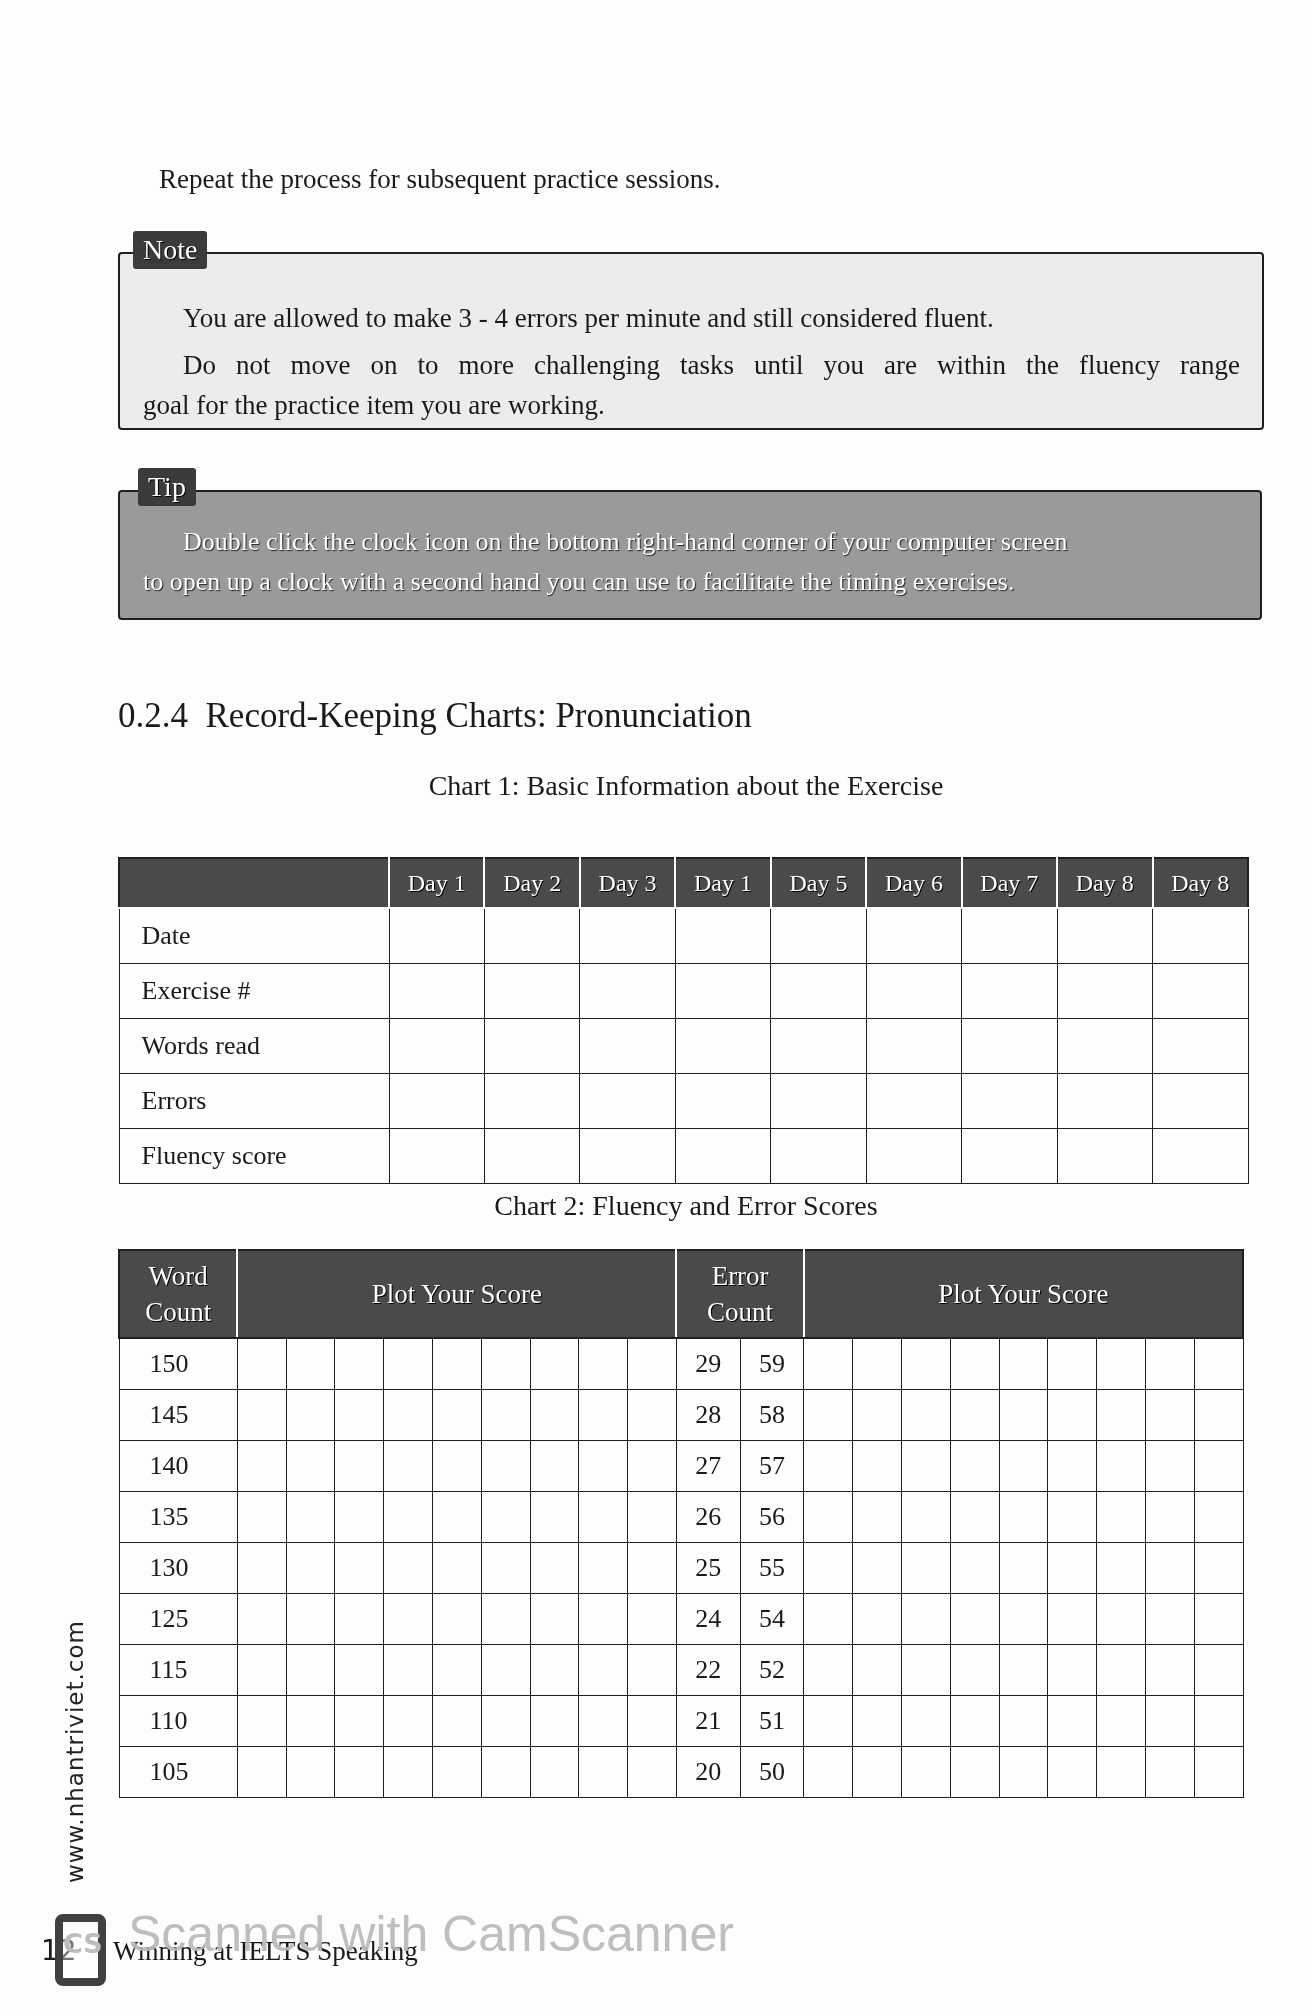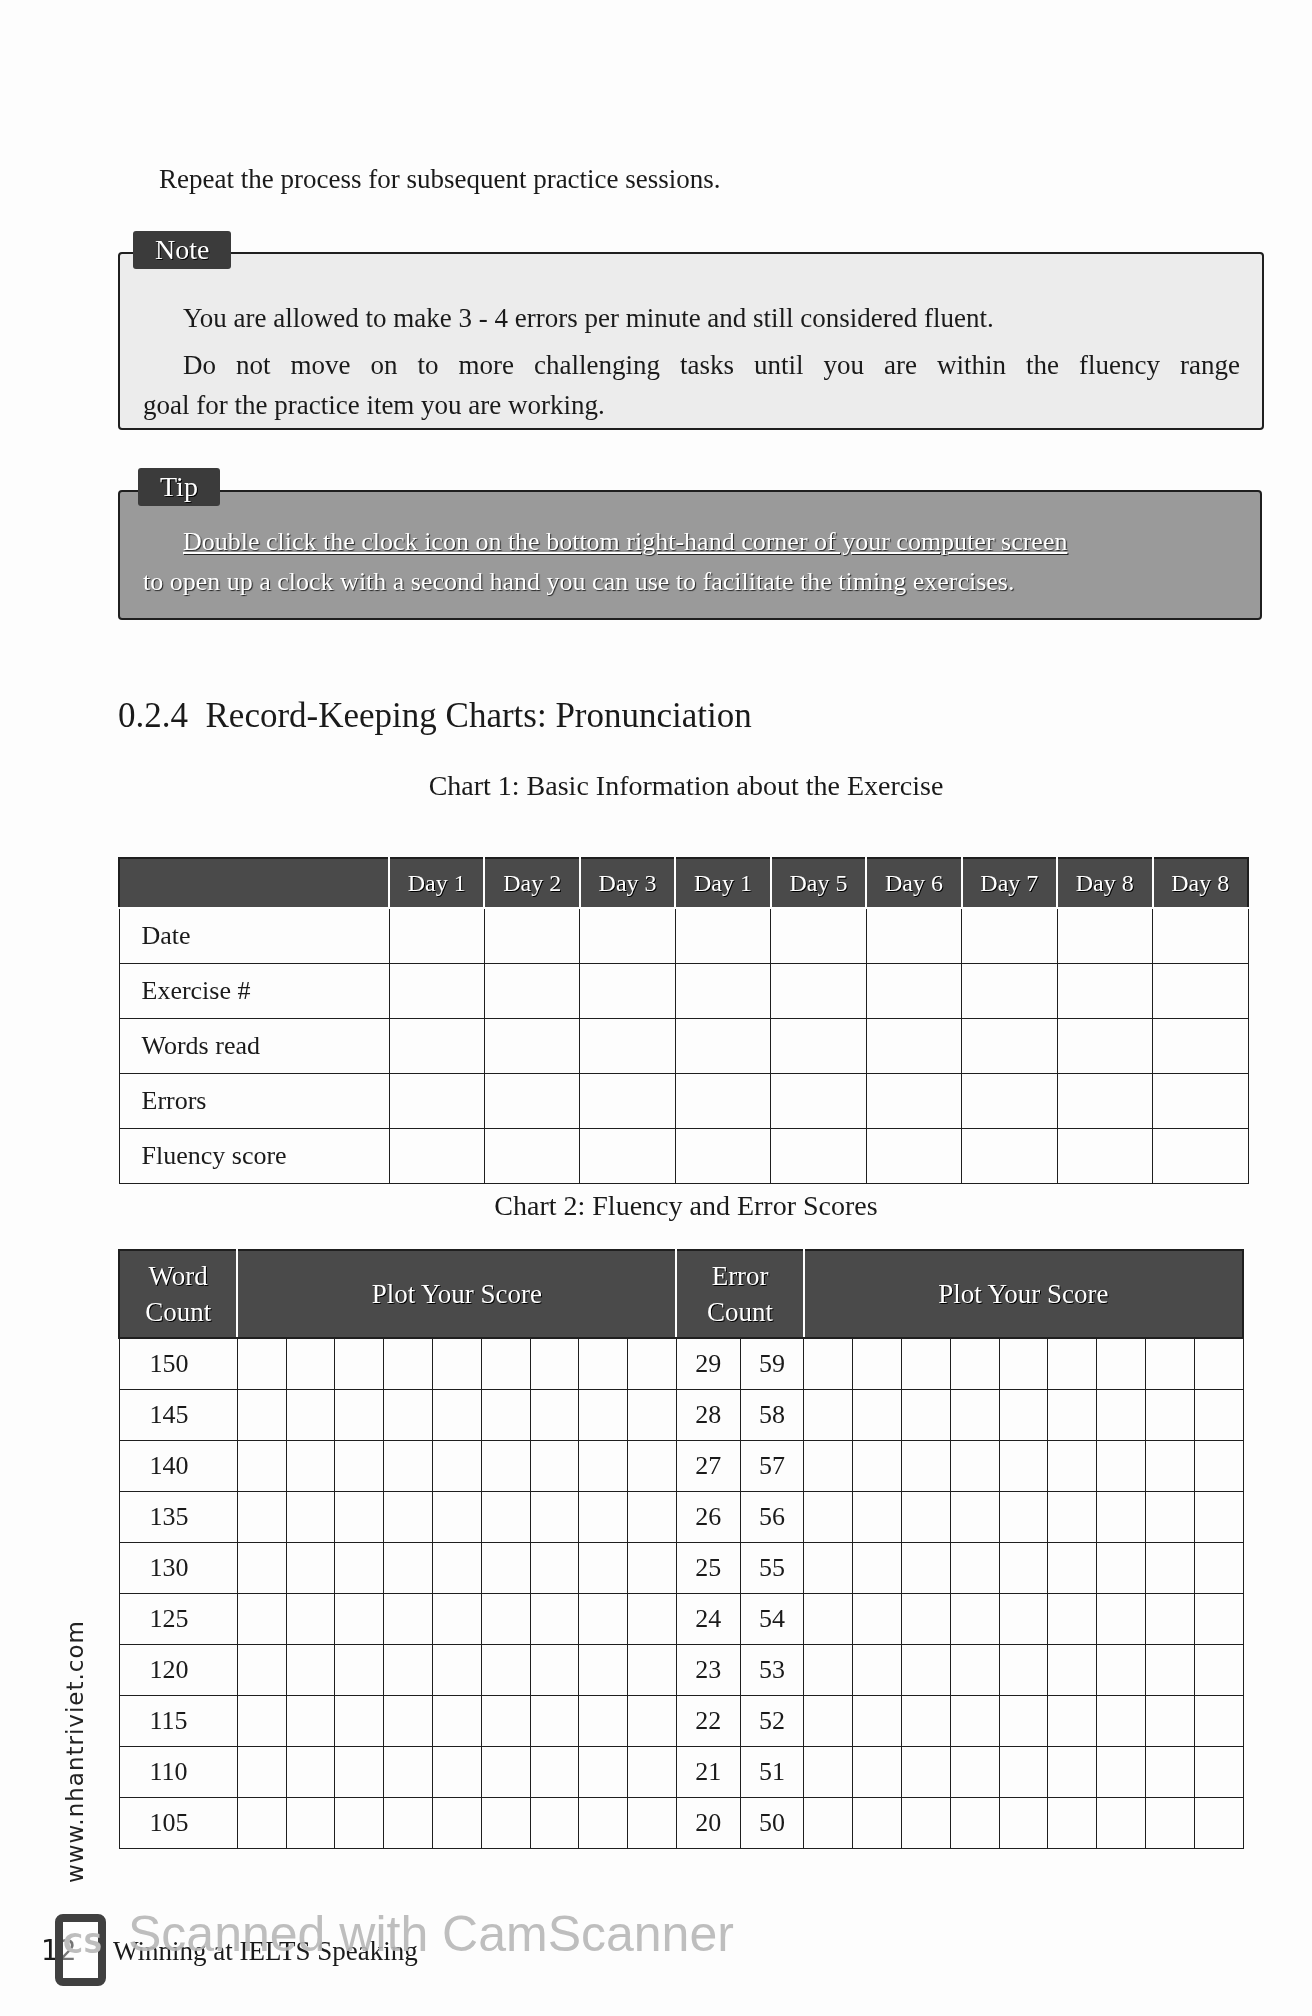--- a/index.html
+++ b/index.html
@@ -7,32 +7,32 @@
     width:1312px; height:2016px; position:relative; overflow:hidden;
     background:#fdfdfd; color:#1a1a1a;
     font-family:"Liberation Serif","DejaVu Serif",serif;
   }
   .abs { position:absolute; }
   .intro { left:159px; top:164px; font-size:27px; }
   .box { border:2px solid #1f1f1f; border-radius:4px; box-sizing:border-box; }
   .note-box { left:118px; top:252px; width:1146px; height:178px; background:#ececec; }
   .note-label, .tip-label {
     position:absolute; background:#3b3b3b; color:#fff; font-size:28px;
-    padding:0 22px; border-radius:3px; line-height:38px;
+    padding:0 10px; border-radius:3px; line-height:38px;
     text-shadow:1px 1px 0 #000;
   }
   .note-label { left:133px; top:231px; }
   .note-text { font-size:27px; line-height:40px;margin-top:12px; }
   .note-p1 { left:183px; top:286px; }
   .note-p2 { left:183px; top:333px; width:1057px; text-align:justify; text-align-last:justify; }
   .note-p3 { left:143px; top:373px; }
   .tip-box { left:118px; top:490px; width:1144px; height:130px; background:#9a9a9a; }
   .tip-label { left:138px; top:468px; }
   .tip-text { font-size:26px; line-height:40px; color:#fff; text-shadow:1px 1px 1px #222; }
-  .tip-p1 { left:183px; top:522px;text-decoration:underline; }
+  .tip-p1 { left:183px; top:522px; }
   .tip-p2 { left:143px; top:562px; }
   .heading { left:118px; top:696px; font-size:35px; }
   .chart-title { font-size:28px; width:1312px; text-align:center; left:0; }
   .c1-title { top:770px; left:30px; }
   .c2-title { top:1190px; left:30px; }
   table { border-collapse:collapse; position:absolute; }
   .t1 { left:118px; top:824px; width:1131px;margin-top:33px; }
   .t1 th { background:#4a4a4a; color:#fff; font-weight:normal; font-size:24px; height:46px;
     border:2px solid #fff; border-top:2px solid #1f1f1f; text-shadow:1px 1px 0 #000; }
   .t1 th:first-child { border-left:2px solid #1f1f1f; }
@@ -299,43 +299,20 @@
         <td class="pc"></td>
         <td class="pc"></td>
         <td class="pc"></td>
         <td class="pc"></td>
         <td class="pc"></td>
         <td class="pc"></td>
         <td class="pc"></td>
         <td class="pc"></td>
       </tr>
       <tr>
-        <td class="wc">120</td>
-        <td class="pc"></td>
-        <td class="pc"></td>
-        <td class="pc"></td>
-        <td class="pc"></td>
-        <td class="pc"></td>
-        <td class="pc"></td>
-        <td class="pc"></td>
-        <td class="pc"></td>
-        <td class="pc"></td>
-        <td class="ec">23</td>
-        <td class="ec">53</td>
-        <td class="pc"></td>
-        <td class="pc"></td>
-        <td class="pc"></td>
-        <td class="pc"></td>
-        <td class="pc"></td>
-        <td class="pc"></td>
-        <td class="pc"></td>
-        <td class="pc"></td>
-        <td class="pc"></td>
-      </tr>
-      <tr>
         <td class="wc">115</td>
         <td class="pc"></td>
         <td class="pc"></td>
         <td class="pc"></td>
         <td class="pc"></td>
         <td class="pc"></td>
         <td class="pc"></td>
         <td class="pc"></td>
         <td class="pc"></td>
         <td class="pc"></td>

